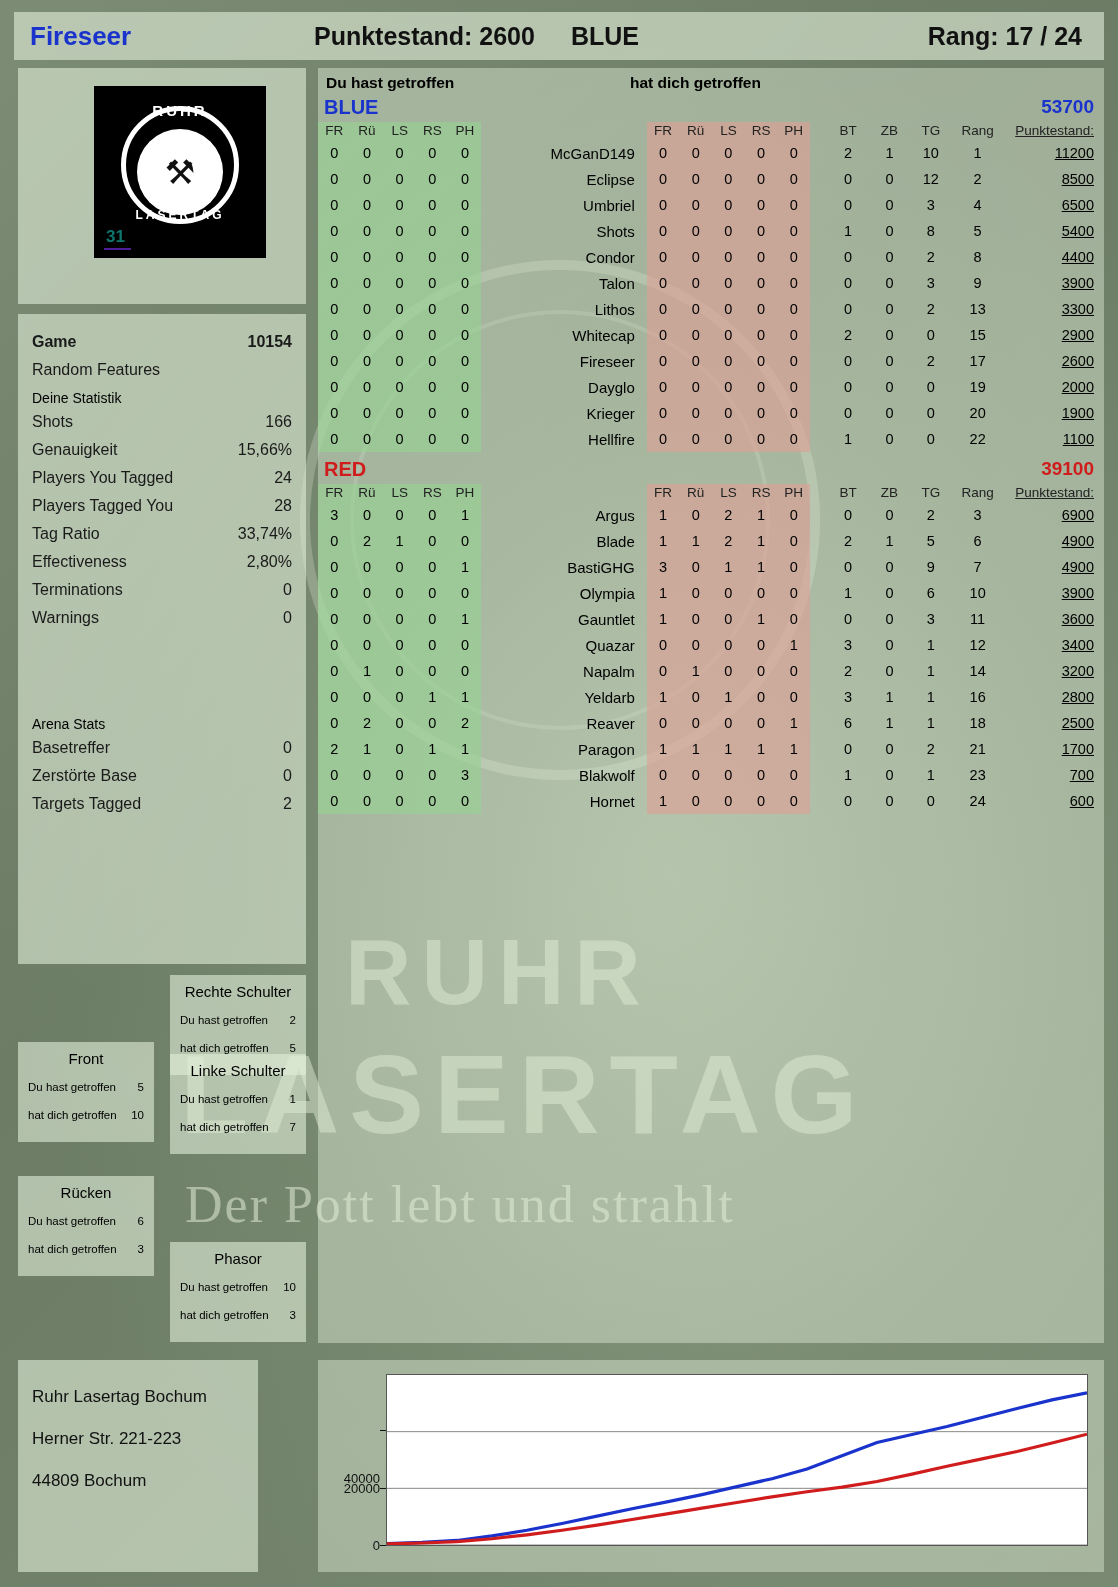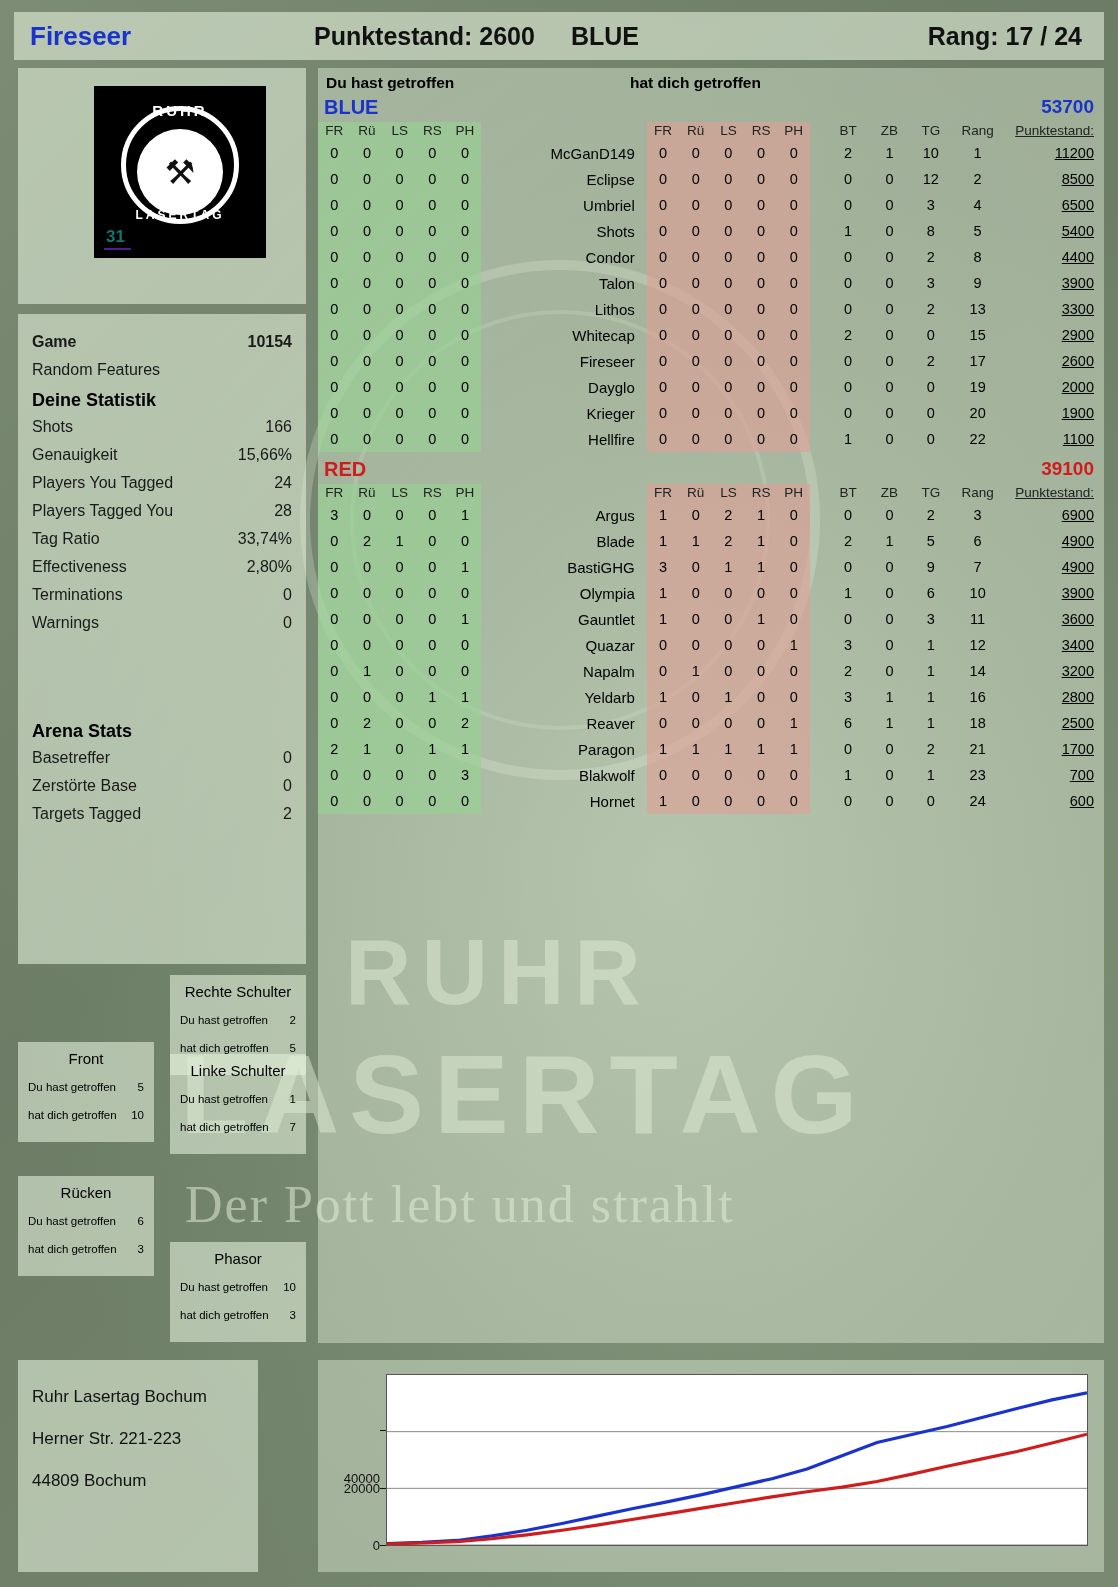--- a/index.html
+++ b/index.html
@@ -78,21 +78,21 @@
     width:86px; height:86px; border-radius:50%; background:#fff;
   }
   .logo-ruhr { position:absolute; left:0; right:0; top:16px; text-align:center; color:#fff; font-size:15px; font-weight:bold; letter-spacing:3px;}
   .logo-lt { position:absolute; left:0; right:0; bottom:36px; text-align:center; color:#fff; font-size:12px; font-weight:bold; letter-spacing:3px;}
   .logo-hammers { position:absolute; left:50%; top:50%; transform:translate(-50%,-50%); color:#111; font-size:34px; }
   .logo-31 { position:absolute; left:10px; bottom:8px; color:#0f766e; font-size:17px; font-weight:bold; border-bottom:2px solid #4c1d95; padding:0 6px 1px 2px;}
 
   .stats-panel { position:absolute; left:18px; top:314px; width:288px; height:650px; padding:14px 14px 0 14px; }
   .row { display:flex; justify-content:space-between; font-size:16px; color:#1a1a1a; padding:5px 0; }
   .row.b { font-weight:bold; }
-  .sect { font-weight:bold; font-size:18px; padding:6px 0 2px; }
+  .sect { font-weight:normal; font-size:14px; padding:6px 0 2px; }
   .spacer { height:78px; }
 
   
   .zone { position:absolute; background: rgba(225,238,216,0.60); padding:8px 10px; }
   .zone .ztitle { text-align:center; font-weight:normal; font-size:15px; margin-bottom:6px;}
   .zone .zrow { display:flex; justify-content:space-between; font-size:11.5px; padding:8px 0; }
   .z-rs { left:170px; top:975px; width:136px; height:100px; }
   .z-front { left:18px; top:1042px; width:136px; height:100px; }
   .z-ls { left:170px; top:1054px; width:136px; height:100px; }
   .z-back { left:18px; top:1176px; width:136px; height:100px; }

